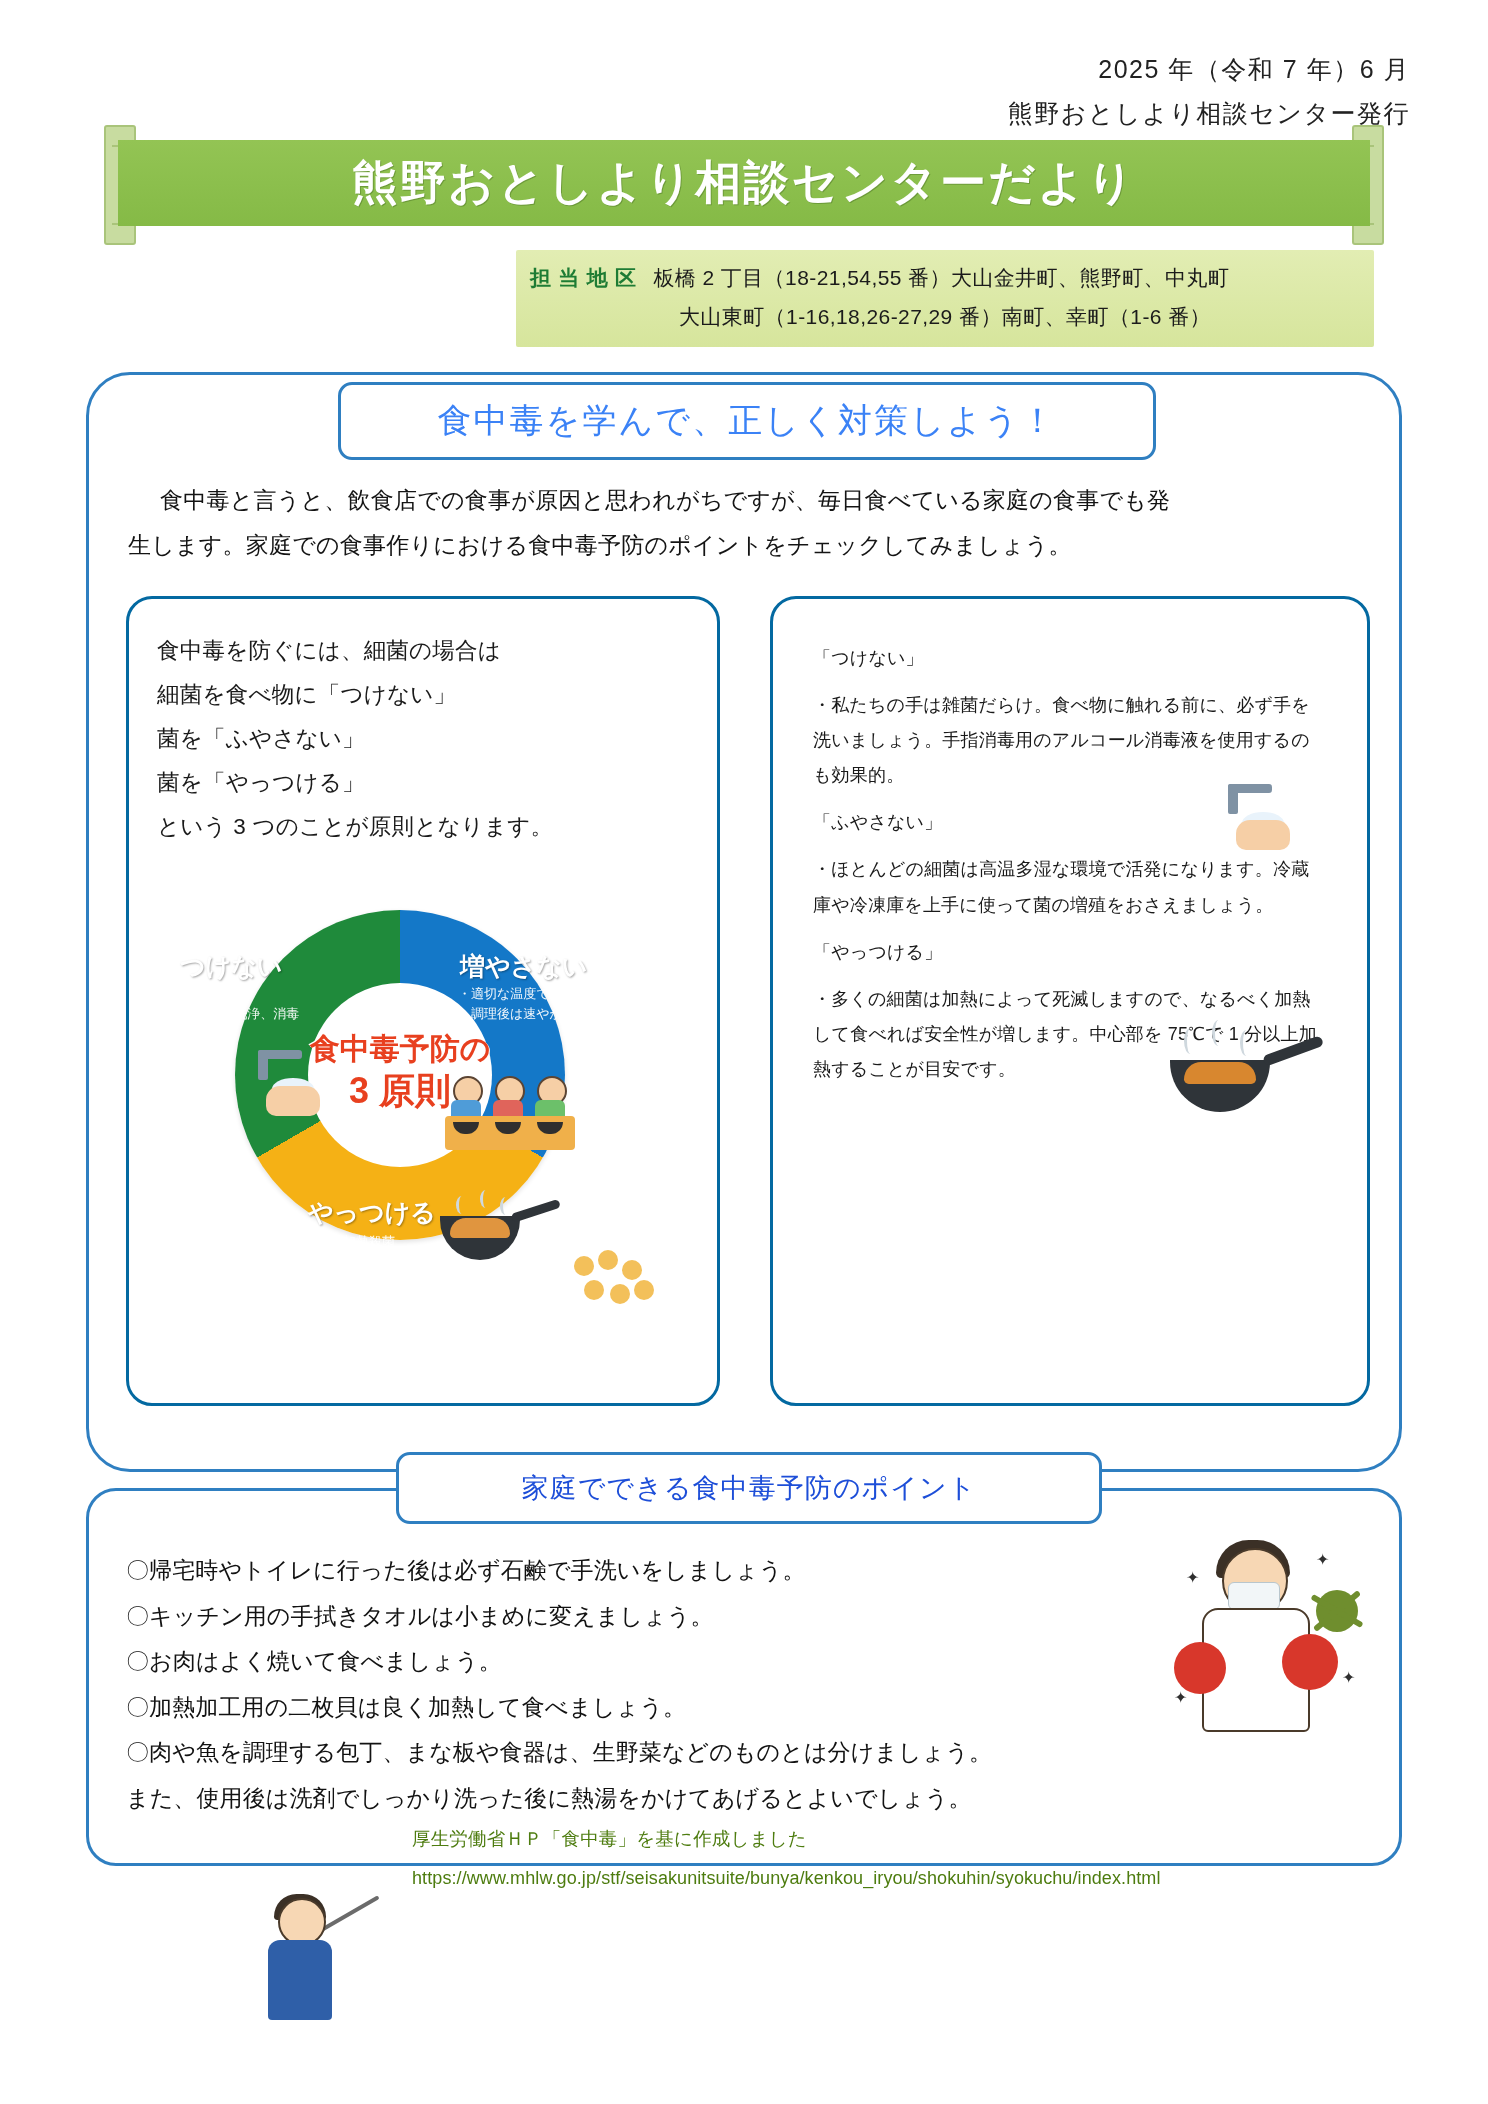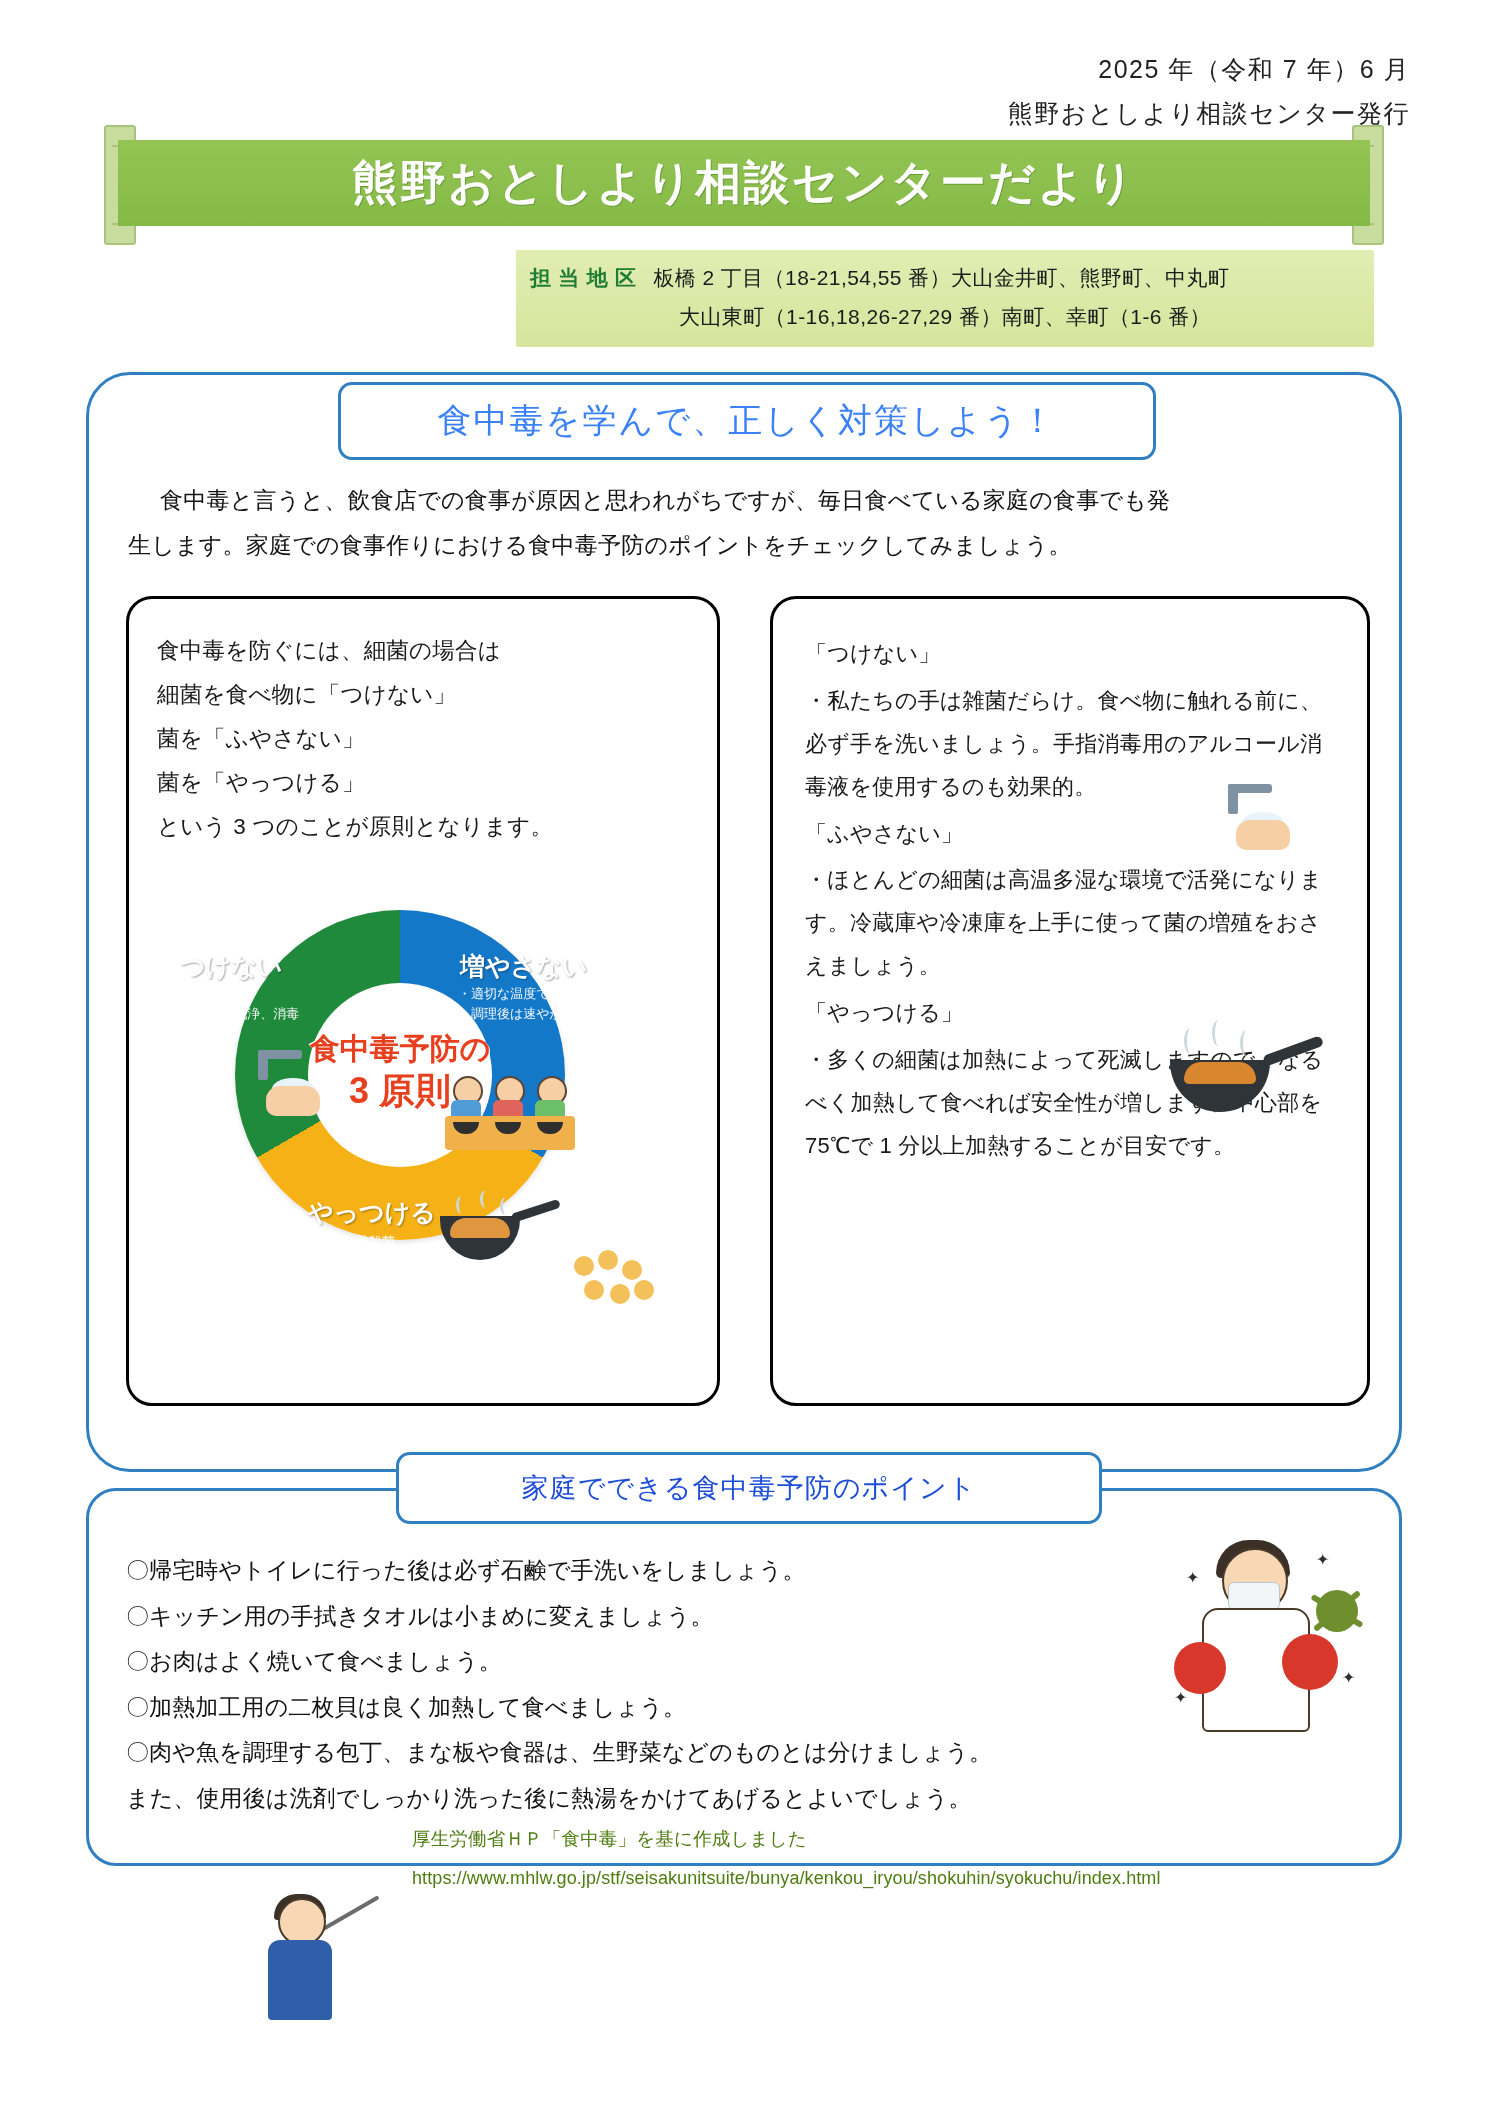--- a/index.html
+++ b/index.html
@@ -147,42 +147,42 @@
     font-size: 23px;
     line-height: 1.95;
     letter-spacing: 0.01em;
     color: #141414;
   }
   .intro .indent { display: inline-block; width: 32px; }
 
   
   .panel {
     position: absolute;
-    border: 3px solid #000000;
+    border: 3px solid #0369a1;
     border-radius: 26px;
     box-sizing: border-box;
     background: #fff;
   }
   .panel-left {
     left: 126px;
     top: 596px;
     width: 594px;
     height: 810px;
     padding: 30px 28px;
   }
   .panel-right {
     left: 770px;
     top: 596px;
     width: 600px;
     height: 810px;
     padding: 30px 28px;
   }
   .panel p {
-    margin: 4px;
-    font-size: 22px;
+    margin: 12px;
+    font-size: 18px;
     line-height: 1.95;
     letter-spacing: 0.01em;
   }
   .principle-lines div {
     font-size: 22.5px;
     line-height: 1.95;
     letter-spacing: 0.01em;
   }
   .rule-heading {
     font-size: 23px;

